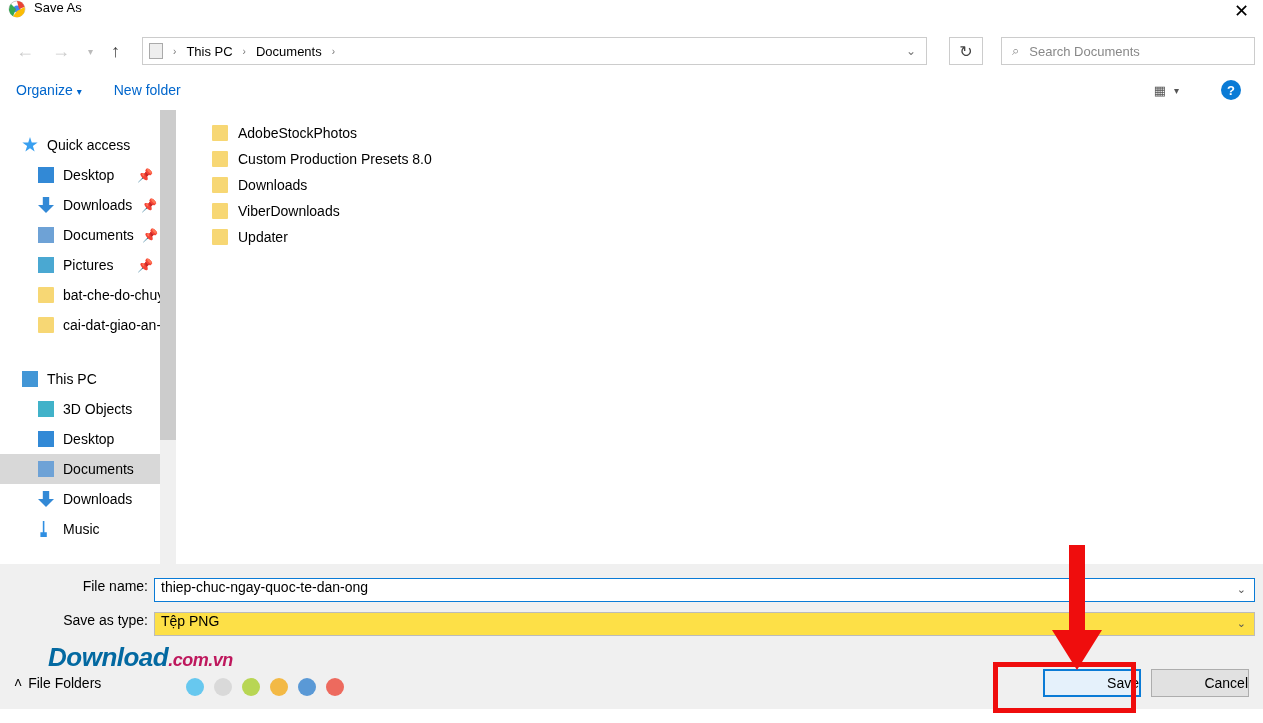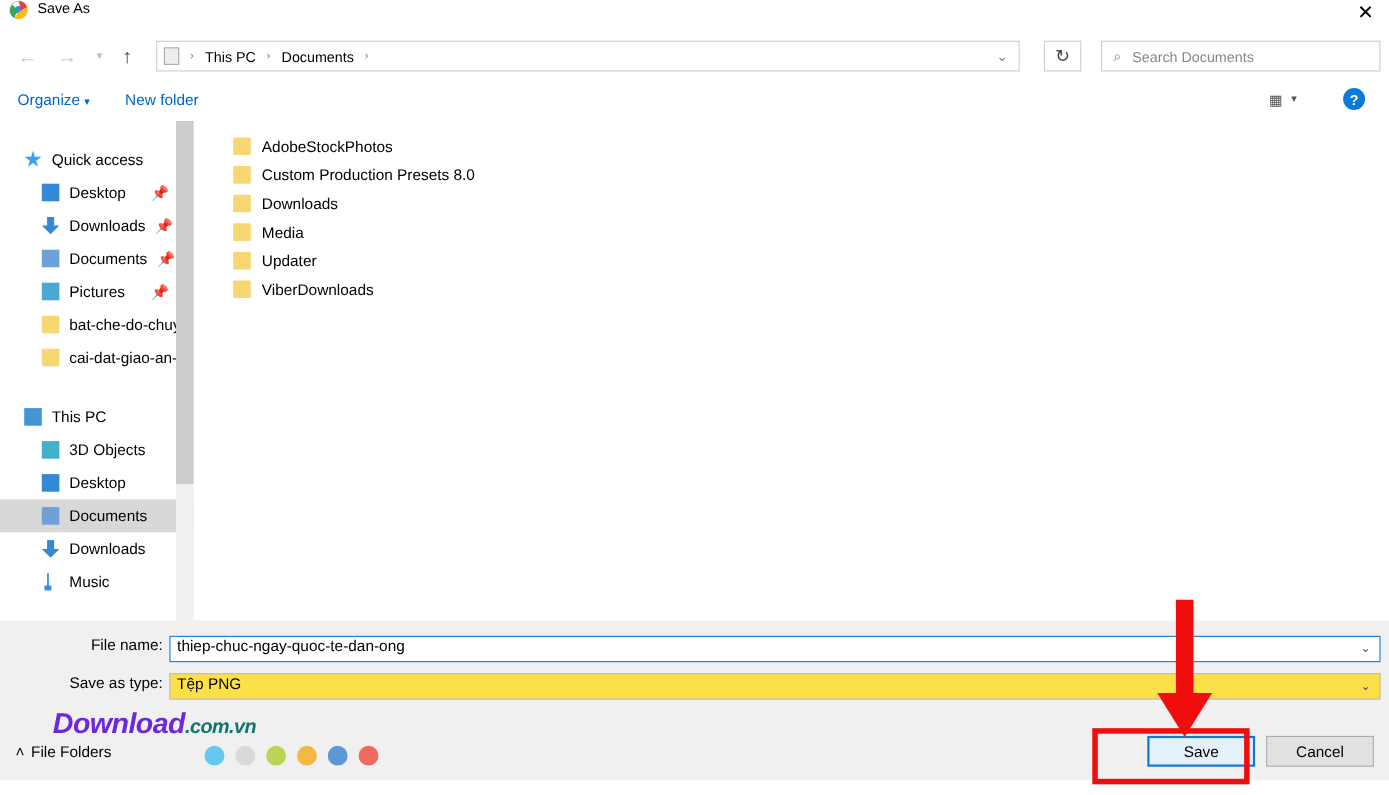--- a/index.html
+++ b/index.html
@@ -57,27 +57,27 @@
   .bottom { background: #f0f0f0; height: 145px; padding-top: 14px; position: relative; }
   .form-row { display: flex; align-items: flex-start; height: 28px; margin-bottom: 6px; }
   .form-label { width: 154px; text-align: right; padding-right: 6px; font-size: 14px; }
   .file-input { flex: 1; margin-right: 8px; height: 24px; border: 1px solid #0a7bd6; background: #fff; padding: 0 6px; font-size: 14px; position: relative; }
   .type-input { flex: 1; margin-right: 8px; height: 24px; border: 1px solid #bbb; background: #fde047; padding: 0 6px; font-size: 14px; position: relative; }
   .dd-chev { position: absolute; right: 8px; top: 4px; color: #555; font-size: 11px; }
 
   .footer { position: absolute; bottom: 12px; left: 0; right: 0; display: flex; align-items: center; padding: 0 14px; }
   .hide-folders { display: flex; align-items: center; gap: 6px; font-size: 14px; }
   .footer .spacer { flex: 1; }
-  .btn { width: 98px; height: 28px; border: 1px solid #adadad; background: #e1e1e1; display: flex; align-items: center; justify-content: center; font-size: 14px; margin-left: 10px; }
+  .btn { width: 98px; height: 28px; border: 1px solid #adadad; background: #e1e1e1; display: flex; align-items: center; justify-content: flex-end; font-size: 14px; margin-left: 10px; }
   .btn.primary { border: 2px solid #0a7bd6; background: #e5f1fb; }
 
   
   .watermark { position: absolute; left: 48px; top: 642px; font-size: 26px; font-weight: 800; font-style: italic; letter-spacing: -0.5px; }
-  .watermark .dn { color: #6d28d9; }
-  .watermark .com { color: #0f766e; font-size: 18px; }
+  .watermark .dn { color: #0369a1; }
+  .watermark .com { color: #be185d; font-size: 18px; }
   .dots { position: absolute; left: 186px; top: 678px; display: flex; gap: 10px; }
   .dot { width: 18px; height: 18px; border-radius: 50%; }
   .redbox { position: absolute; left: 993px; top: 662px; width: 143px; height: 51px; border: 5px solid #ef0d0d; pointer-events: none; }
   .redarrow { position: absolute; left: 1052px; top: 545px; pointer-events: none; }
 
   
   .docico { width: 14px; height: 16px; background: #eee; border: 1px solid #aaa; }
 </style>
 </head>
 <body>
@@ -204,29 +204,25 @@
     <div class="file-row">
         <span class="ico ico-folder"></span>
         <span>Custom Production Presets 8.0</span>
       </div>
     <div class="file-row">
         <span class="ico ico-folder"></span>
         <span>Downloads</span>
       </div>
     <div class="file-row">
         <span class="ico ico-folder"></span>
-        <span>Media</span>
+        <span>ViberDownloads</span>
       </div>
     <div class="file-row">
         <span class="ico ico-folder"></span>
         <span>Updater</span>
-      </div>
-    <div class="file-row">
-        <span class="ico ico-folder"></span>
-        <span>ViberDownloads</span>
       </div>
   </div>
 </div>
 
 <div class="bottom">
   <div class="form-row">
     <div class="form-label">File name:</div>
     <div class="file-input">
       <span>thiep-chuc-ngay-quoc-te-dan-ong</span>
       <span class="dd-chev">⌄</span>

